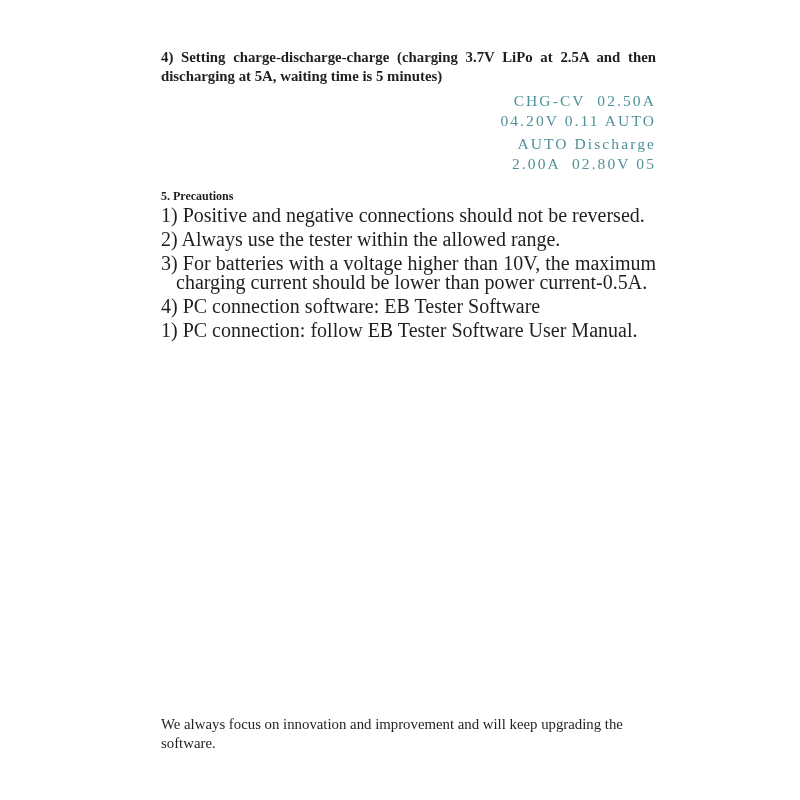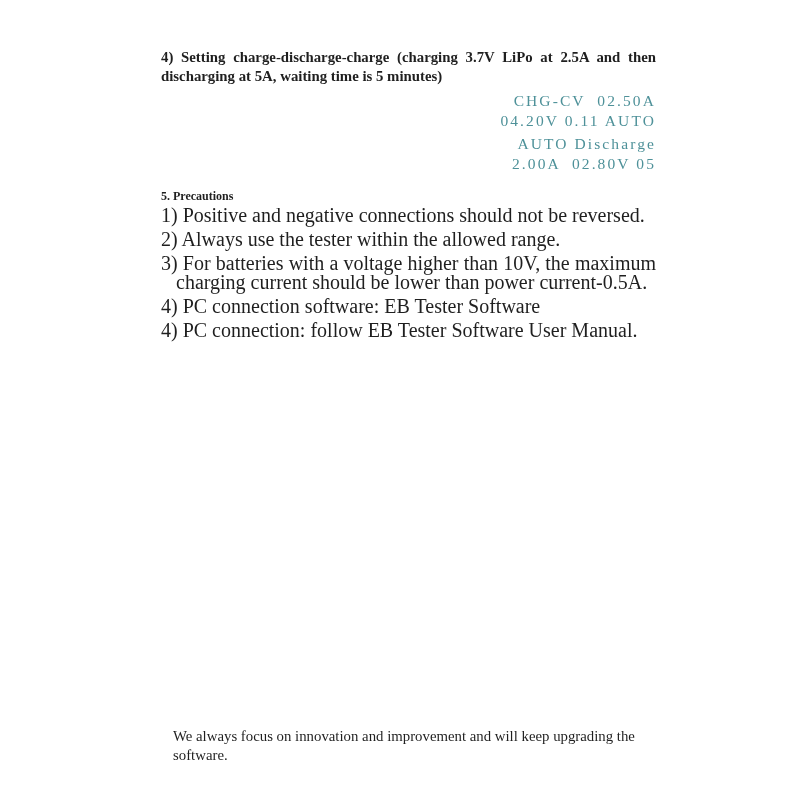--- a/index.html
+++ b/index.html
@@ -63,21 +63,21 @@
     text-align: justify;
   }
   .precaution:first-of-type {
     margin-top: 16px;
   }
   .footer-note {
     position: absolute;
     left: 161px;
     top: 715px;
     width: 495px;
-    margin: 12px;
+    margin: 0;
     font-size: 14.8px;
     line-height: 18.5px;
   }
 </style>
 </head>
 <body>
 
 <div class="page">
   <div class="content">
 
@@ -89,18 +89,18 @@
       <div class="lcd-line lcd-group2">AUTO Discharge</div>
       <div class="lcd-line">2.00A  02.80V 05</div>
     </div>
 
     <h2 class="section-heading">5. Precautions</h2>
 
     <p class="precaution">1) Positive and negative connections should not be reversed.</p>
     <p class="precaution">2) Always use the tester within the allowed range.</p>
     <p class="precaution">3) For batteries with a voltage higher than 10V, the maximum charging current should be lower than power current-0.5A.</p>
     <p class="precaution">4) PC connection software: EB Tester Software</p>
-    <p class="precaution">4) PC connection: follow EB Tester Software User Manual.</p>
+    <p class="precaution">1) PC connection: follow EB Tester Software User Manual.</p>
 
   </div>
 
   <p class="footer-note">We always focus on innovation and improvement and will keep upgrading the software.</p>
 </div>
 
 </body></html>

